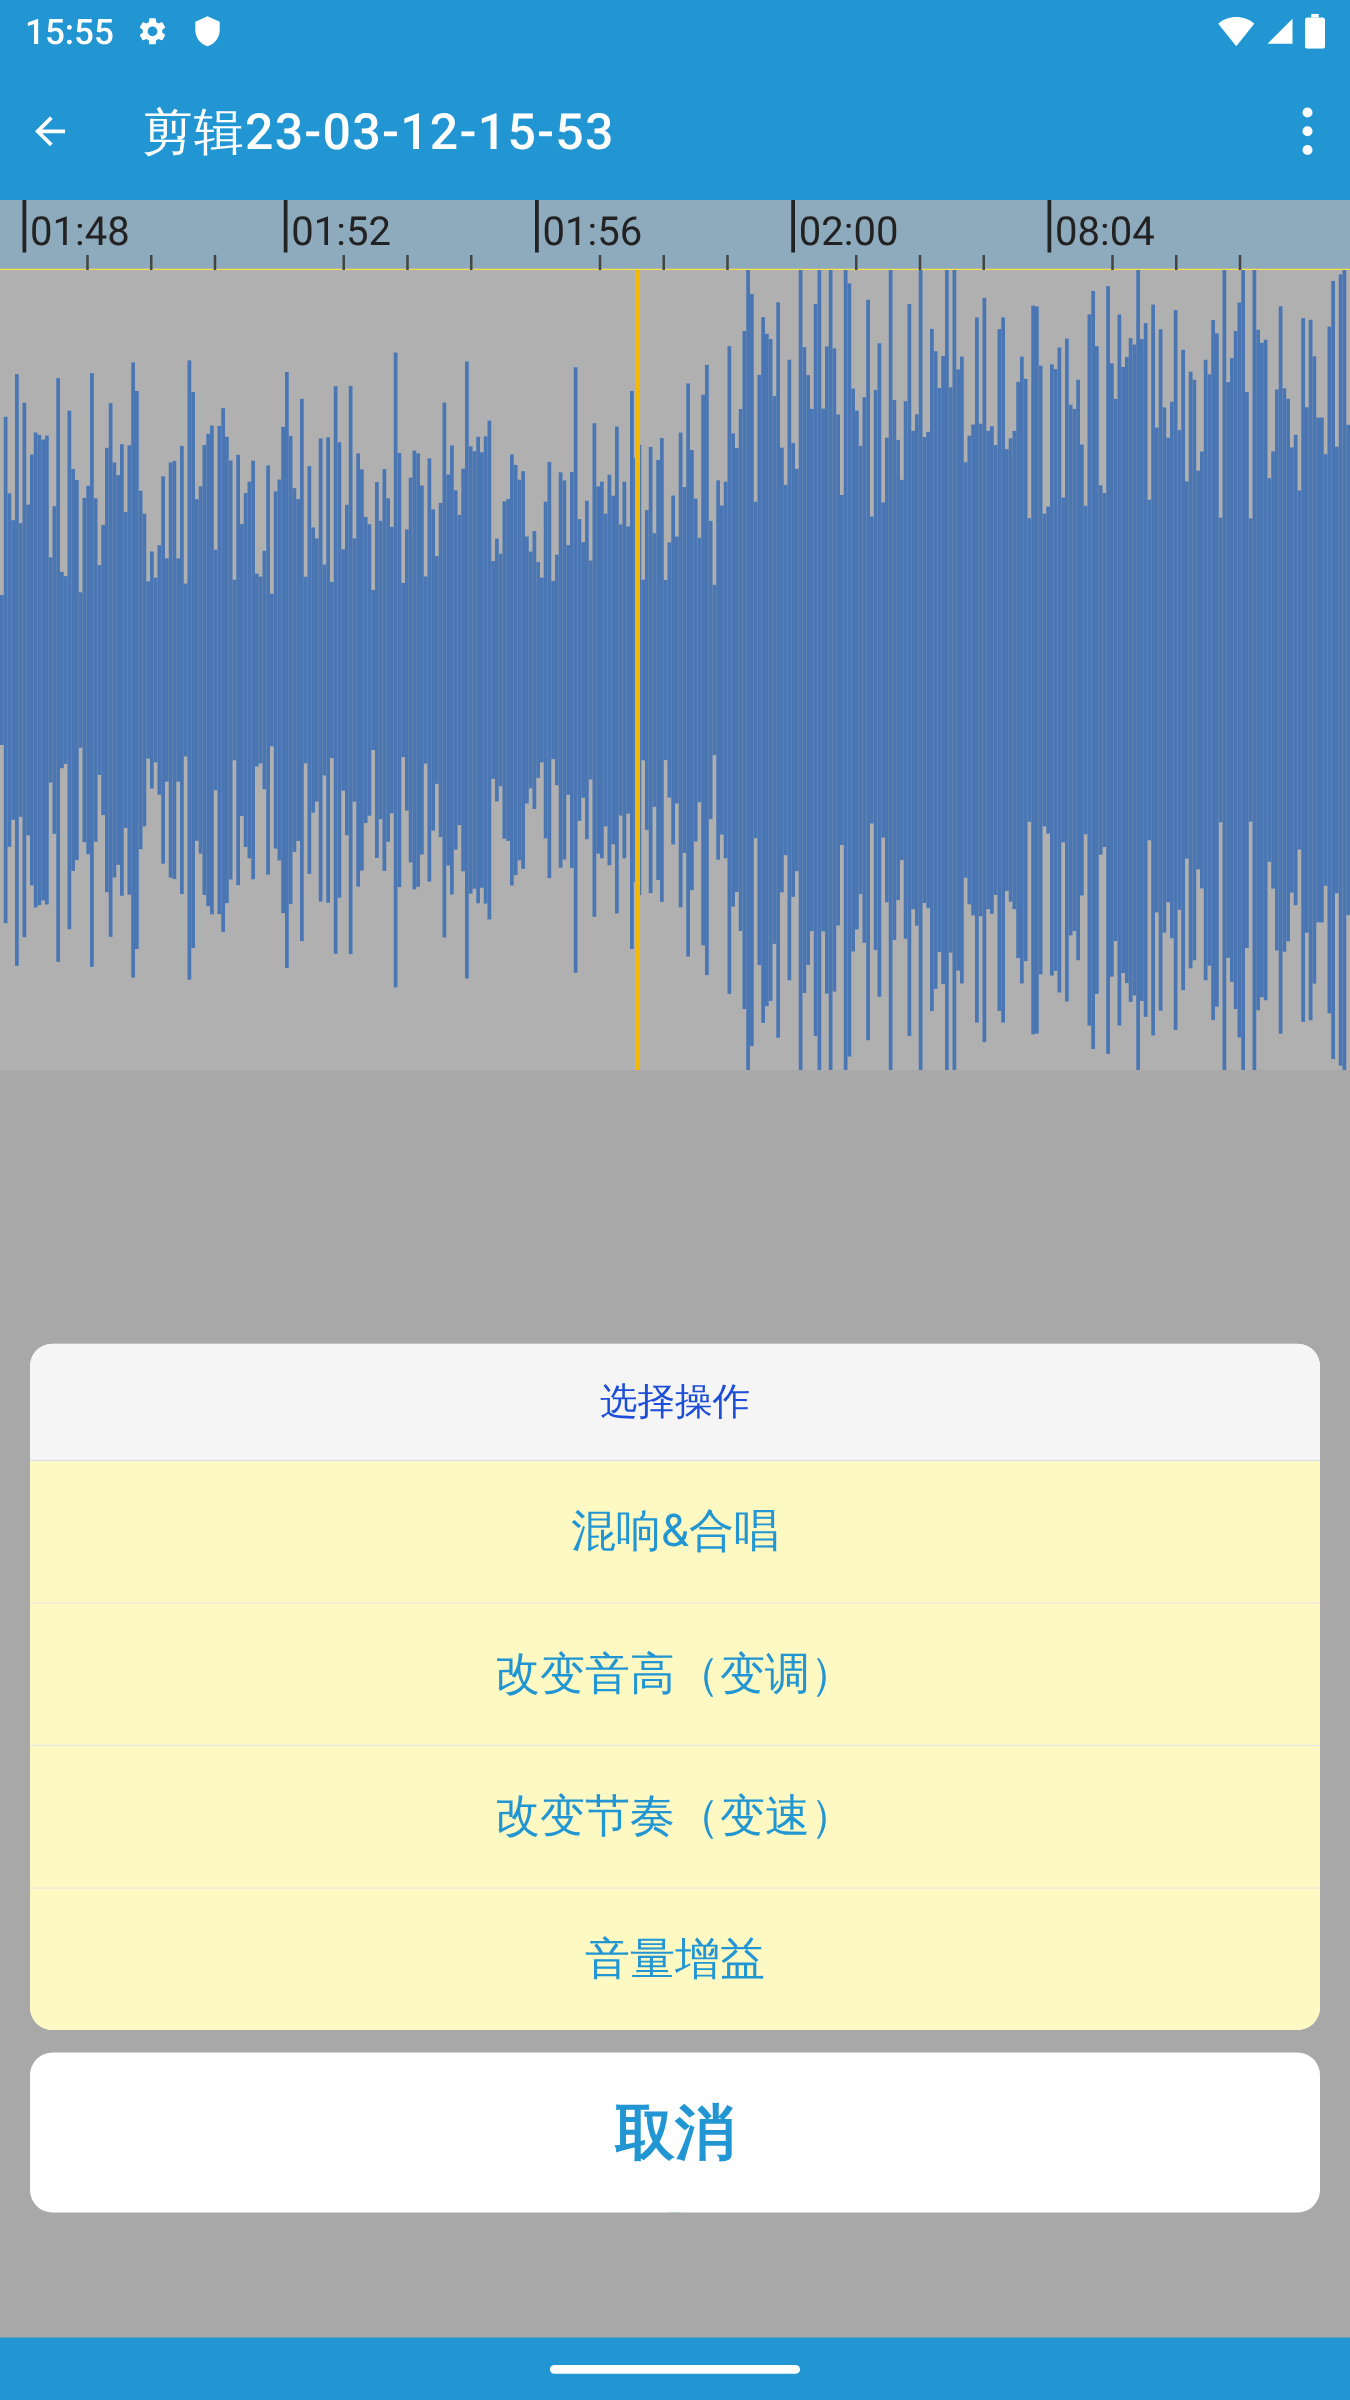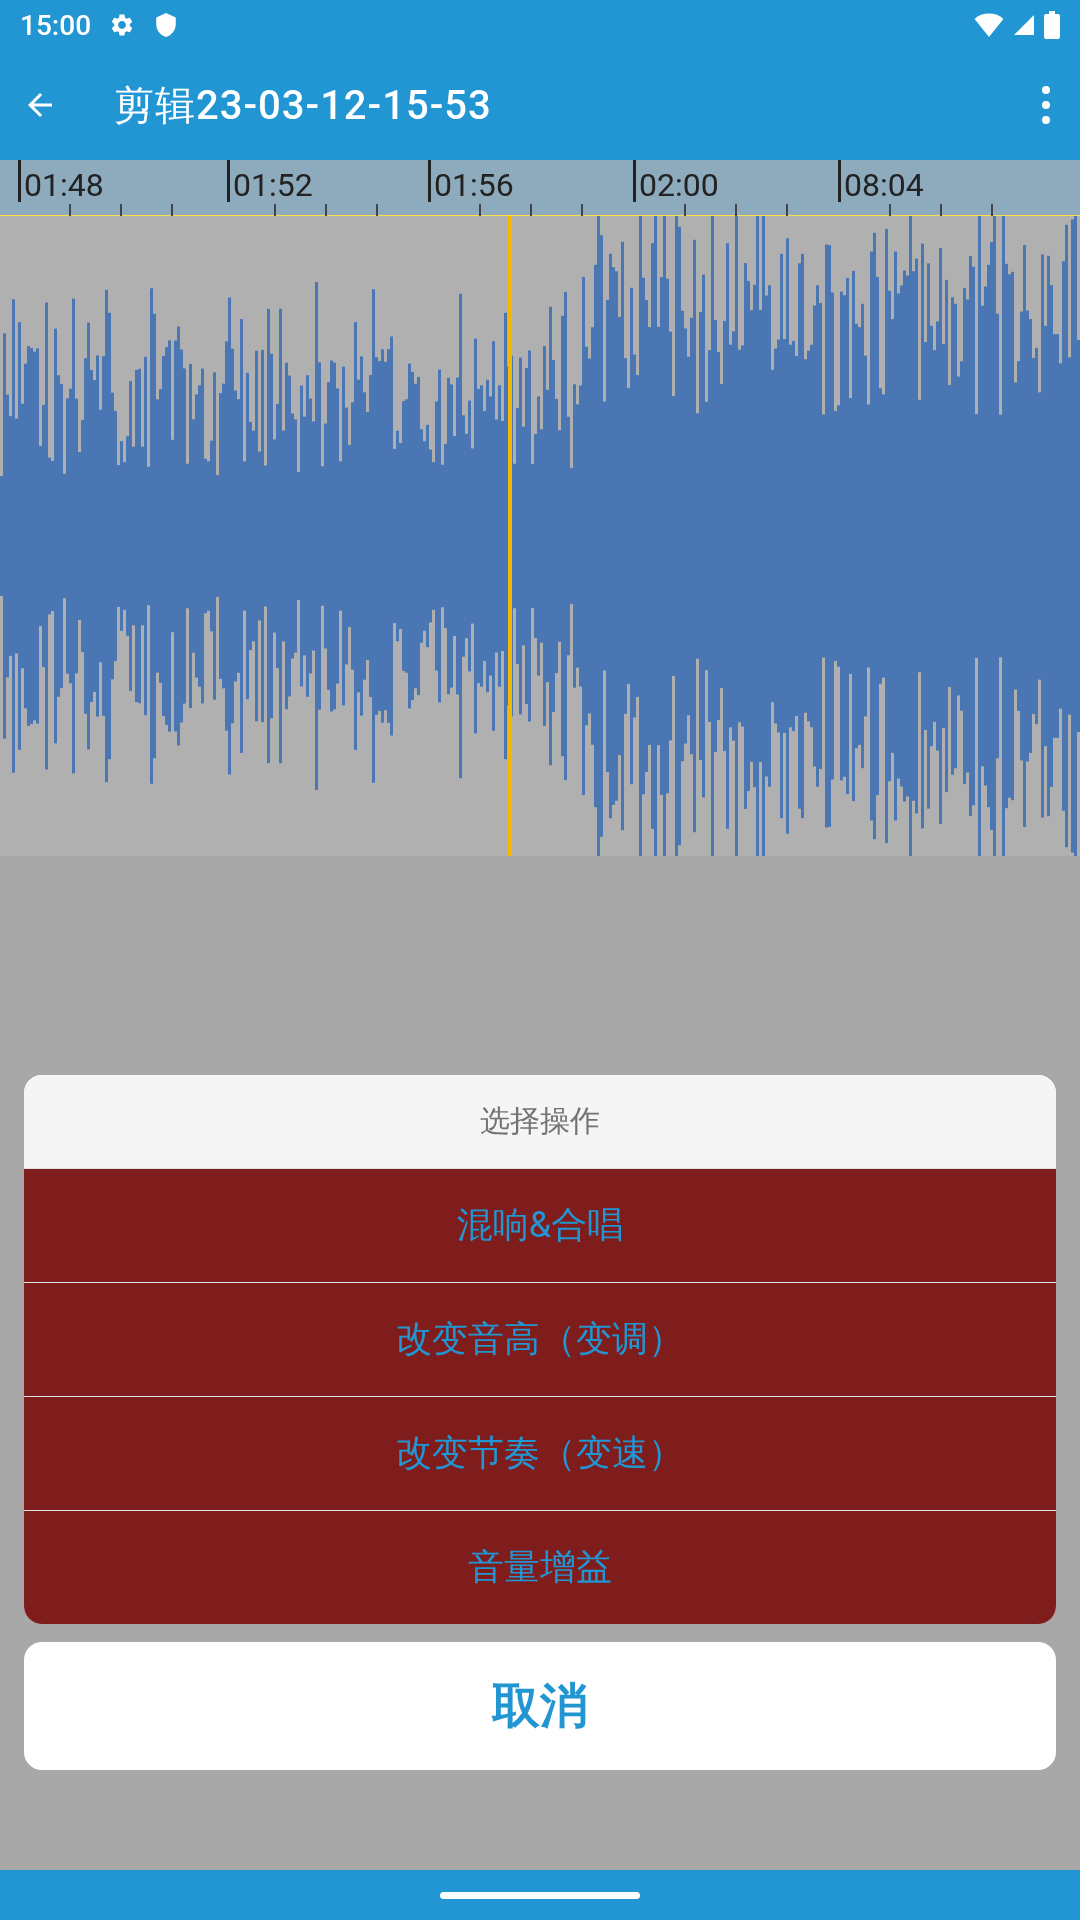--- a/index.html
+++ b/index.html
@@ -81,32 +81,32 @@
 }
 .sheet-card {
   background: #fafafa;
   border-radius: 18px;
   overflow: hidden;
 }
 .sheet-title {
   text-align: center;
   padding: 26px 0;
   font-size: 30px;
-  color: #737373;
+  color: #1d4ed8;
   border-bottom: 1px solid #ddd;
   background: #f5f5f5;
 }
 .sheet-option {
   text-align: center;
   padding: 32px 0;
   font-size: 36px;
   color: #2196d3;
   border-bottom: 1px solid #e5e5e5;
   cursor: pointer;
-  background: #7f1d1d;
+  background: #fef9c3;
 }
 .sheet-option:last-child { border-bottom: none; }
 .sheet-cancel {
   margin-top: 18px;
   background: white;
   border-radius: 18px;
   text-align: center;
   padding: 32px 0;
   font-size: 48px;
   font-weight: 600;
@@ -136,21 +136,21 @@
   display: flex;
   justify-content: center;
   align-items: center;
 }
 .nav-handle { width: 200px; height: 7px; background: white; border-radius: 10px; }
 </style>
 </head>
 <body>
 
 <div class="status-bar">
-  <span class="status-time">15:00</span>
+  <span class="status-time">15:55</span>
   <div class="status-icons-left">
     <svg width="26" height="26" viewBox="0 0 24 24" fill="white">
         <path d="M19.14,12.94c0.04-0.3,0.06-0.61,0.06-0.94c0-0.32-0.02-0.64-0.07-0.94l2.03-1.58c0.18-0.14,0.23-0.41,0.12-0.61 l-1.92-3.32c-0.12-0.22-0.37-0.29-0.59-0.22l-2.39,0.96c-0.5-0.38-1.03-0.7-1.62-0.94L14.4,2.81c-0.04-0.24-0.24-0.41-0.48-0.41 h-3.84c-0.24,0-0.43,0.17-0.47,0.41L9.25,5.35C8.66,5.59,8.12,5.92,7.63,6.29L5.24,5.33c-0.22-0.08-0.47,0-0.59,0.22L2.74,8.87 C2.62,9.08,2.66,9.34,2.86,9.48l2.03,1.58C4.84,11.36,4.8,11.69,4.8,12s0.02,0.64,0.07,0.94l-2.03,1.58 c-0.18,0.14-0.23,0.41-0.12,0.61l1.92,3.32c0.12,0.22,0.37,0.29,0.59,0.22l2.39-0.96c0.5,0.38,1.03,0.7,1.62,0.94l0.36,2.54 c0.05,0.24,0.24,0.41,0.48,0.41h3.84c0.24,0,0.44-0.17,0.47-0.41l0.36-2.54c0.59-0.24,1.13-0.56,1.62-0.94l2.39,0.96 c0.22,0.08,0.47,0,0.59-0.22l1.92-3.32c0.12-0.22,0.07-0.47-0.12-0.61L19.14,12.94z M12,15.6c-1.98,0-3.6-1.62-3.6-3.6 s1.62-3.6,3.6-3.6s3.6,1.62,3.6,3.6S13.98,15.6,12,15.6z"></path>
       </svg>
     <svg width="26" height="26" viewBox="0 0 24 24" fill="white">
         <path d="M12,1L3,5v6c0,5.55,3.84,10.74,9,12c5.16-1.26,9-6.45,9-12V5L12,1z M10,17l6-6l-1.41-1.41L10,14.17V17z"></path>
       </svg>
   </div>
   <div class="status-icons-right">
     <svg width="30" height="24" viewBox="0 0 24 20" fill="white">

